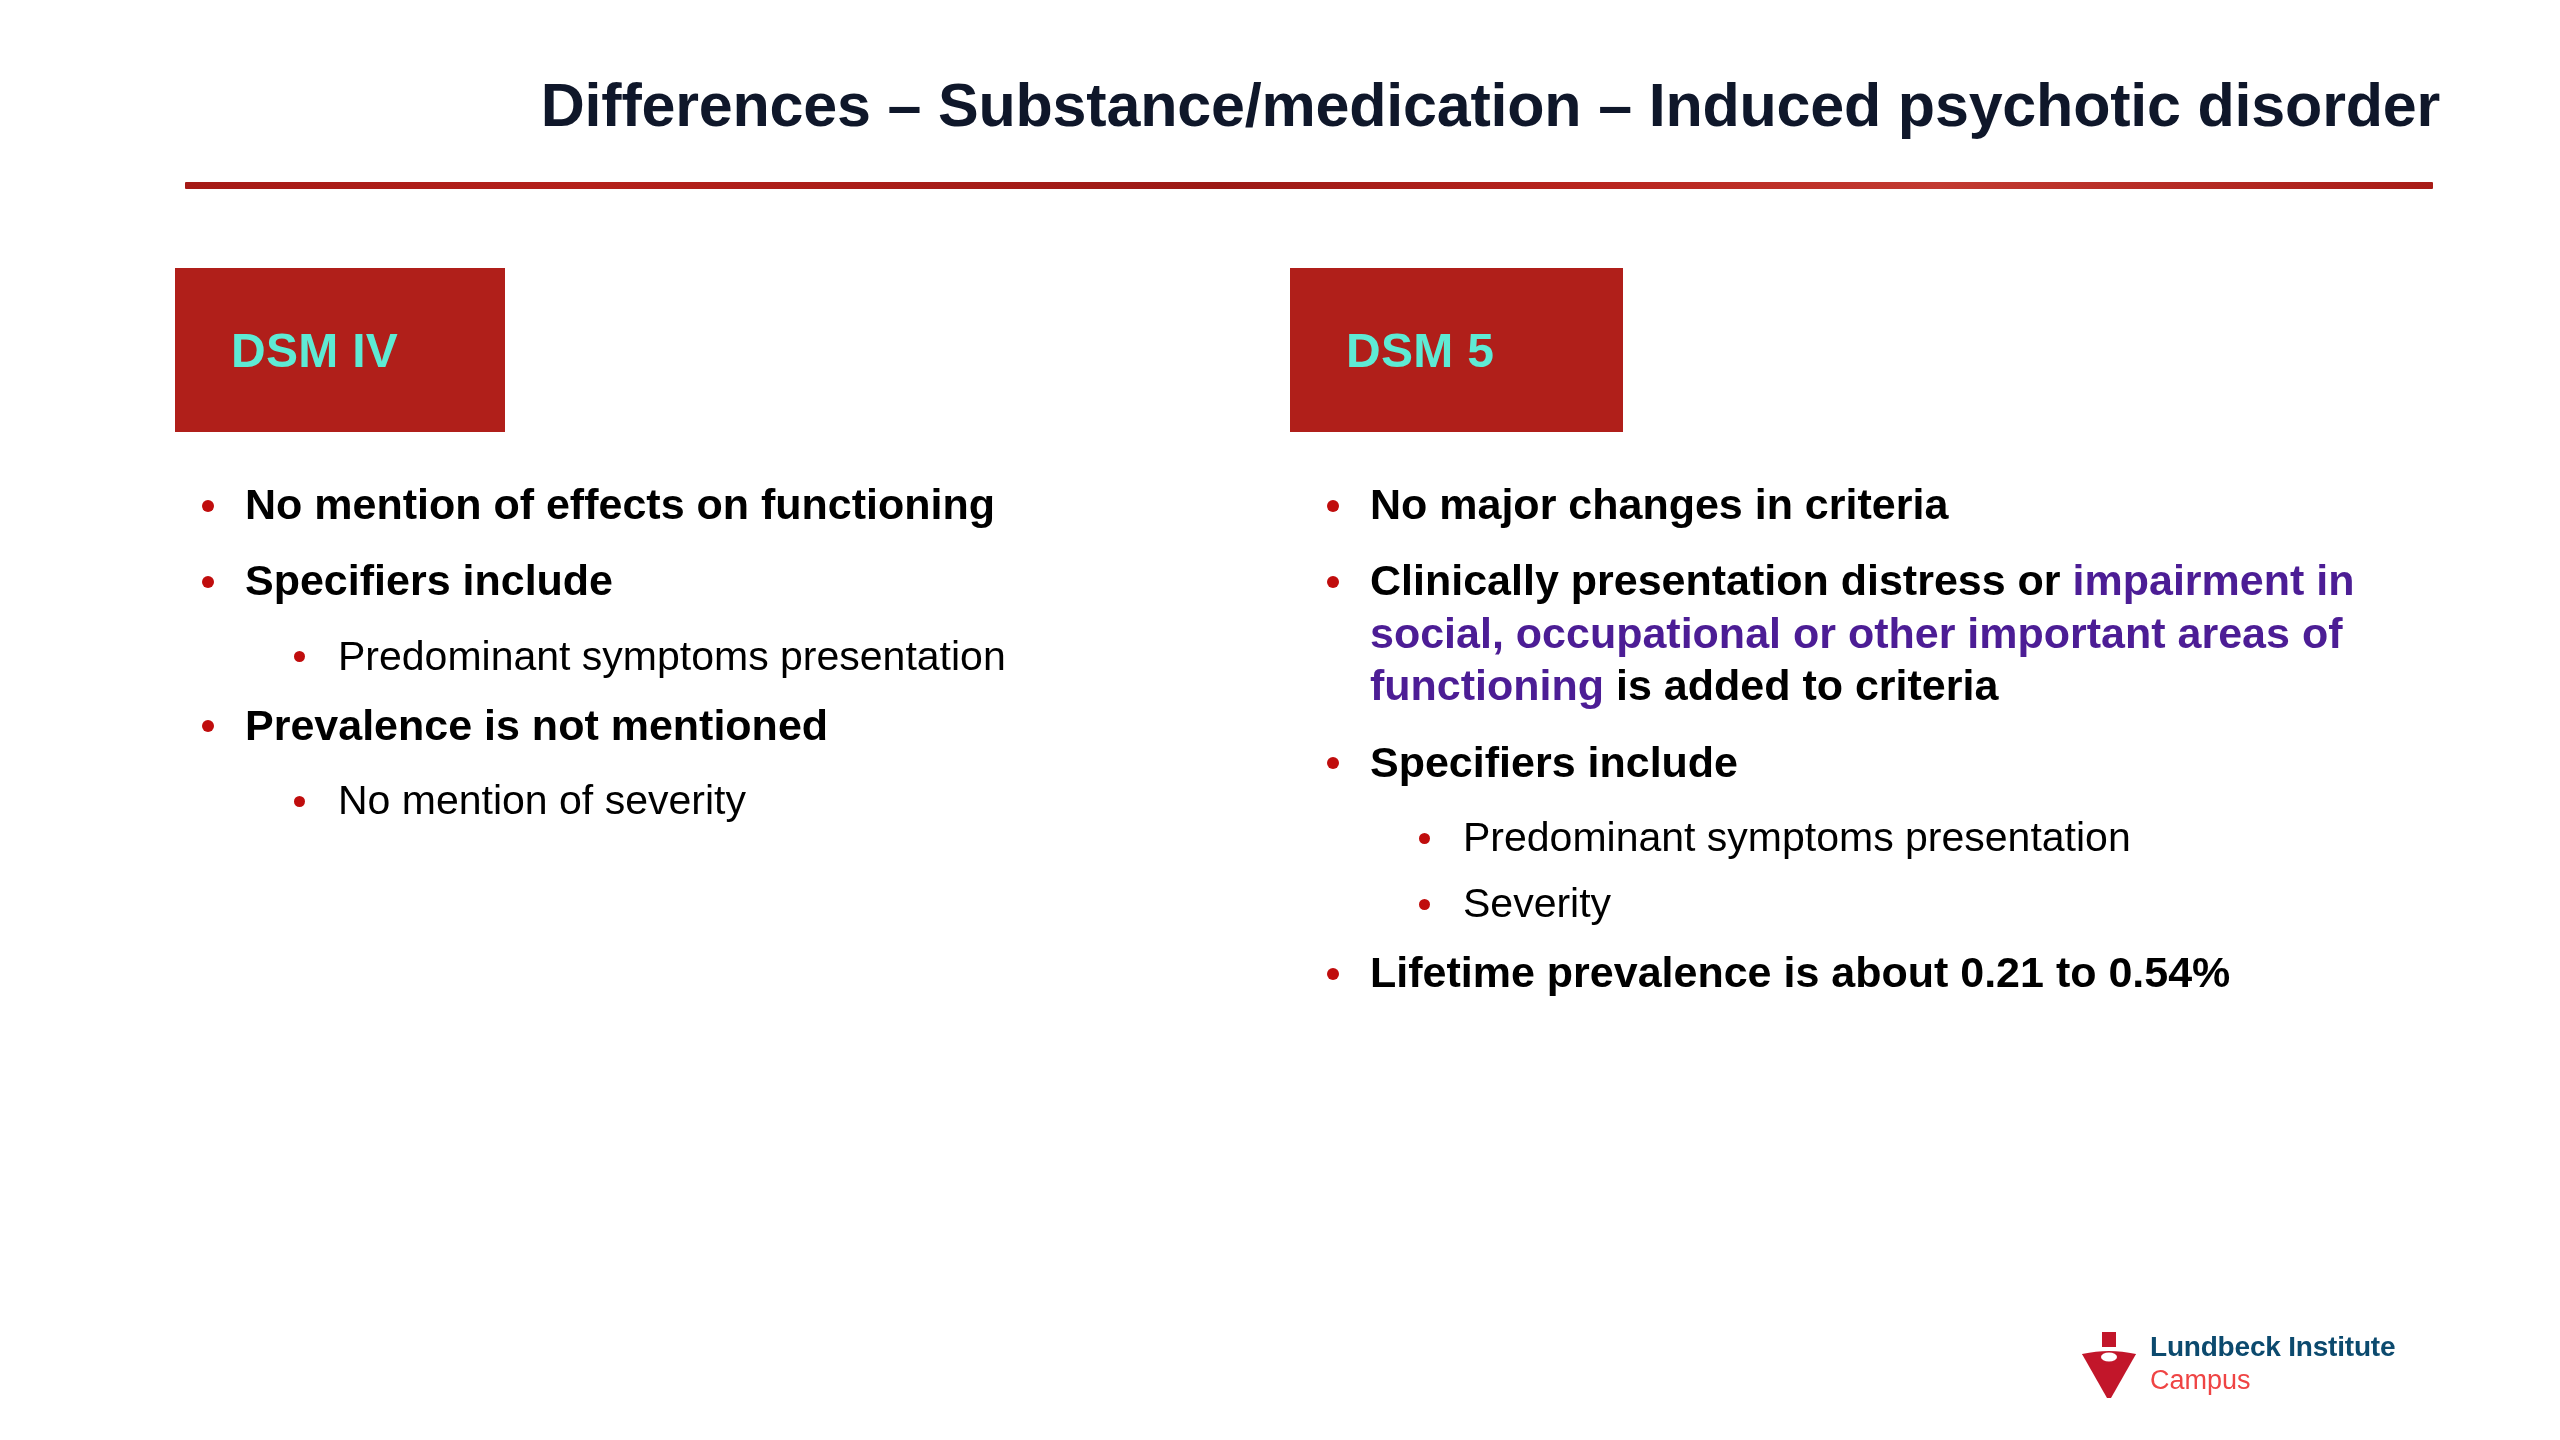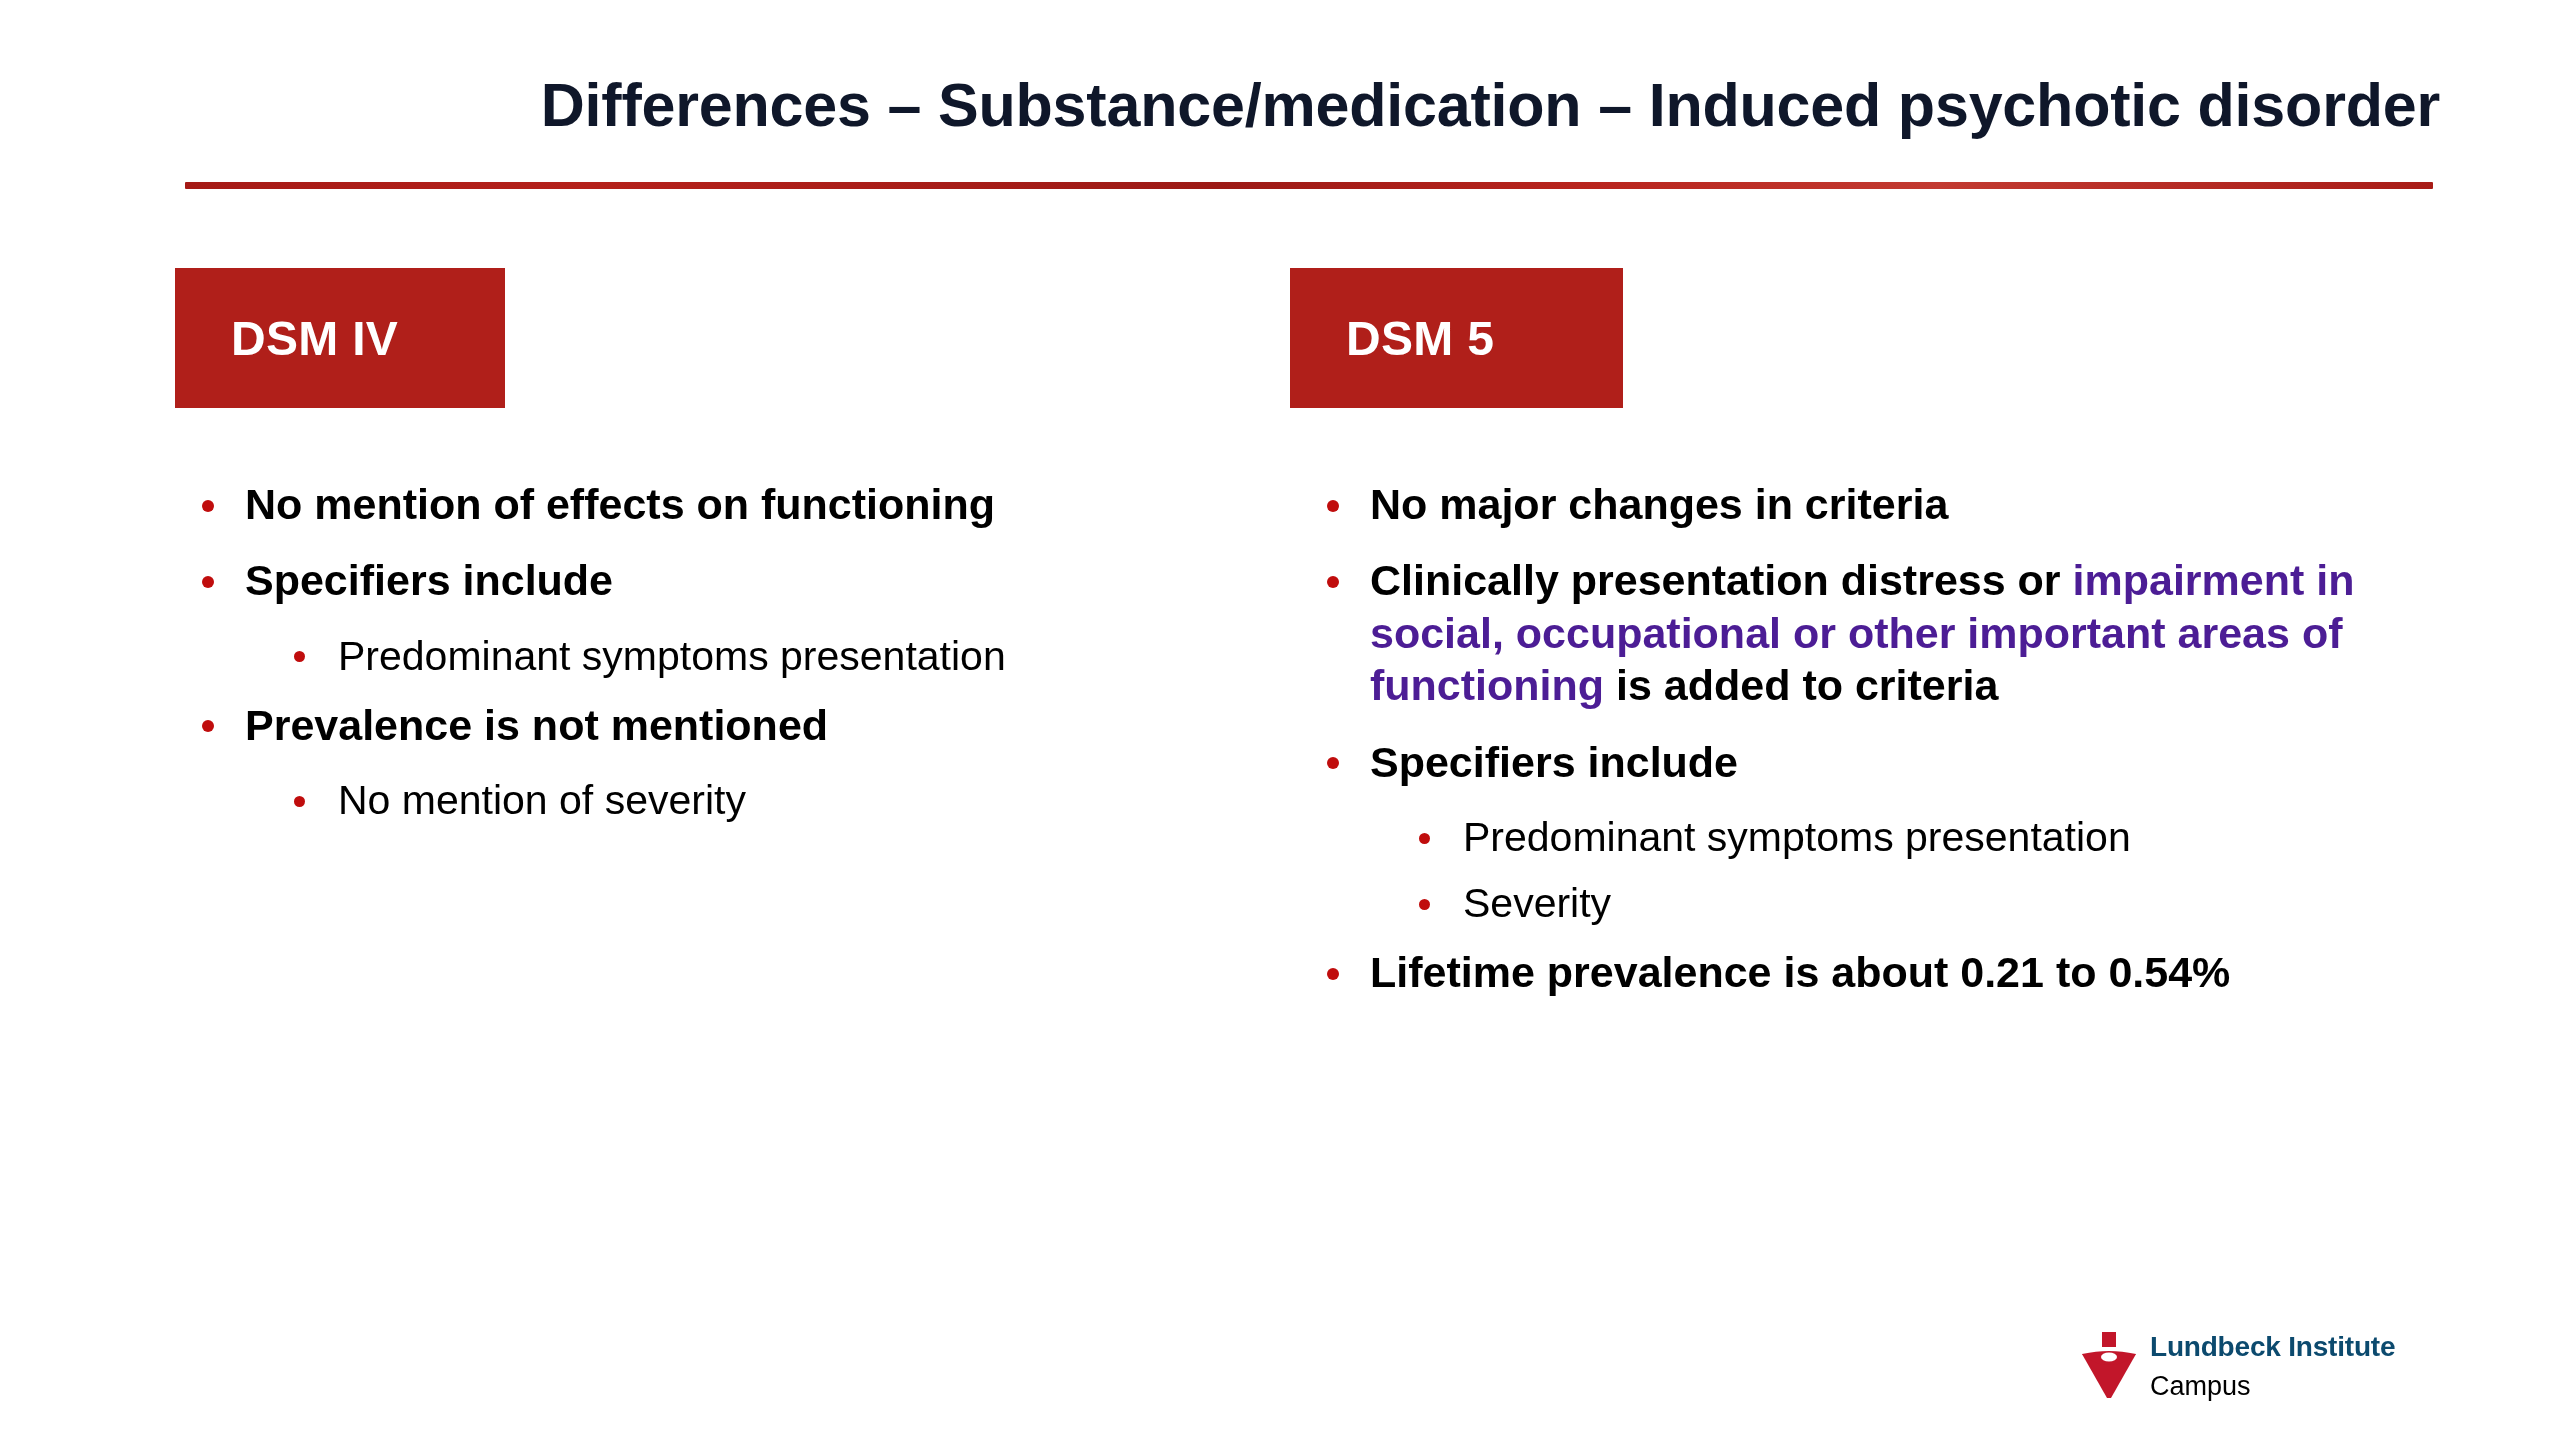--- a/index.html
+++ b/index.html
@@ -39,23 +39,23 @@
     top: 182px;
     width: 2248px;
     height: 7px;
     background: linear-gradient(to right, #a51a16 0%, #b5211b 18%, #9c1a16 46%, #b8241d 62%, #c23a31 78%, #a81c17 100%);
     border-radius: 1px;
   }
 
   
   .col-chip {
     position: absolute;
-    height: 140px;
+    height: 164px;
     background: #b01f1a;
-    color: #ffffff;
+    color: #5eead4;
     font-size: 48px;
     font-weight: bold;
     display: flex;
     align-items: center;
     padding-left: 56px;
     box-sizing: border-box;
     letter-spacing: 0.3px;
   }
   #chip-dsm4 { left: 175px;  top: 268px; width: 330px; }
   #chip-dsm5 { left: 1290px; top: 268px; width: 333px; }
@@ -128,24 +128,24 @@
     font-size: 28px;
     font-weight: bold;
     color: #0c4a6e;
     letter-spacing: -0.2px;
     line-height: 1.1;
     white-space: nowrap;
   }
   #logo-line2 {
     font-size: 27px;
     font-weight: normal;
-    color: #000000;
+    color: #ef4444;
     letter-spacing: 0px;
     line-height: 1.15;
-    margin-top: 8px;
+    margin-top: 2px;
     white-space: nowrap;
   }
 </style>
 </head>
 <body>
 
 <div id="slide">
 
   <div id="slide-title">Differences – Substance/medication – Induced psychotic disorder</div>
   <div id="title-rule"></div>

